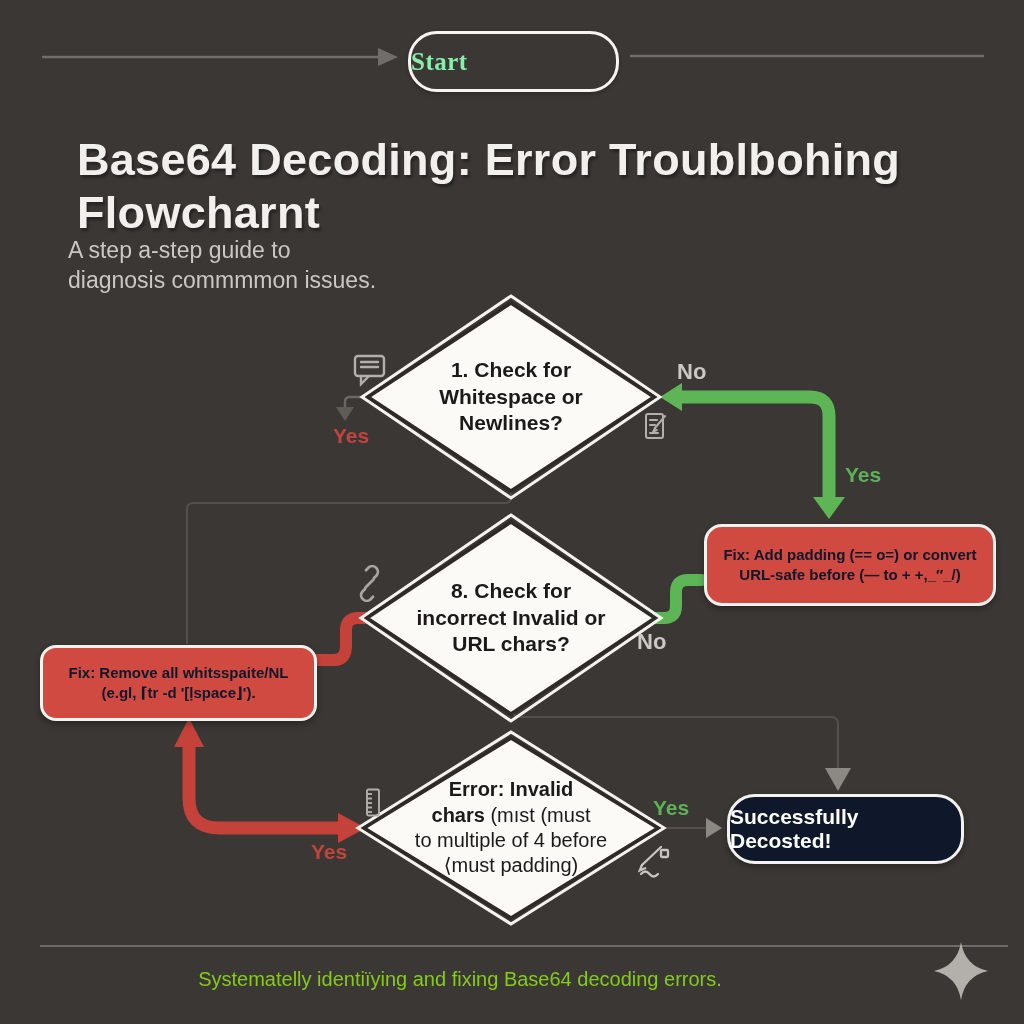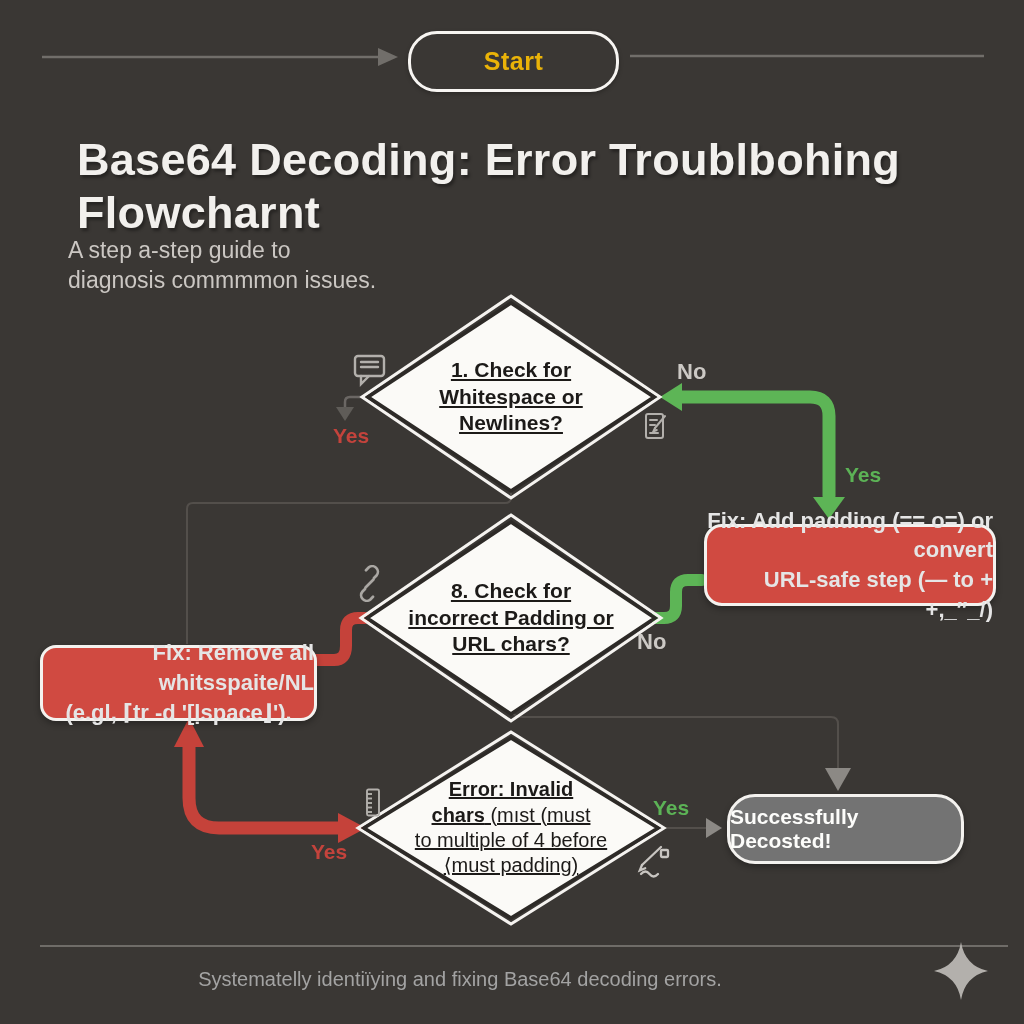--- a/index.html
+++ b/index.html
@@ -3,44 +3,44 @@
 <meta charset="utf-8">
 <style>
   html,body{margin:0;padding:0;}
   body{font-family:"Liberation Sans","DejaVu Sans",sans-serif;background:#222;}
   #canvas{position:relative;width:1024px;height:1024px;background:#3a3734;overflow:hidden;}
   .abs{position:absolute;}
   svg{display:block;}
   #connector-layer{position:absolute;left:0;top:0;z-index:1;}
   .node-text{z-index:3;display:flex;flex-direction:column;align-items:center;justify-content:center;
     text-align:center;color:#1c1a18;font-weight:bold;font-size:21px;line-height:1.27;}
-  .node-text .row{display:block;text-decoration:underline;}
+  .node-text .row{display:block;}
   .reg{font-weight:normal;}
   .b{font-weight:bold;}
   #start-node{z-index:3;left:408px;top:31px;width:205px;height:55px;border:3px solid #f7f5f2;
-    border-radius:29px;display:flex;align-items:center;justify-content:center;color:#eab308;
-    font-size:25px;font-weight:bold;letter-spacing:.5px;box-shadow:0 2px 4px rgba(0,0,0,.25);}
+    border-radius:29px;display:flex;align-items:center;justify-content:flex-start;color:#86efac;
+    font-size:25px;font-weight:bold;letter-spacing:.5px;box-shadow:0 2px 4px rgba(0,0,0,.25);font-family:Liberation Serif, serif;}
   #page-title{z-index:3;left:60px;top:116px;width:920px;color:#f2f0ed;font-size:45px;font-weight:bold;
     line-height:1.18;letter-spacing:.3px;text-shadow:2px 3px 3px rgba(0,0,0,.35);}
   #page-title span{display:block;}
   #page-subtitle{z-index:3;left:60px;top:236px;width:360px;color:#cbc7c3;font-size:23px;line-height:1.3;margin-left:8px;}
   #page-subtitle span{display:block;}
-  .fix-box{z-index:3;background:#d04a41;border:3px solid #f4f2ef;border-radius:16px;color:#e5e5e5;
-    font-weight:bold;font-size:22px;line-height:1.35;display:flex;flex-direction:column;align-items:center;
-    justify-content:center;text-align:right;box-shadow:0 3px 6px rgba(0,0,0,.3);}
+  .fix-box{z-index:3;background:#d04a41;border:3px solid #f4f2ef;border-radius:16px;color:#0f172a;
+    font-weight:bold;font-size:15px;line-height:1.35;display:flex;flex-direction:column;align-items:center;
+    justify-content:center;text-align:left;box-shadow:0 3px 6px rgba(0,0,0,.3);}
   .fix-box span{display:block;}
-  #success-node{z-index:3;left:727px;top:794px;width:231px;height:64px;background:#737373;
+  #success-node{z-index:3;left:727px;top:794px;width:231px;height:64px;background:#0f172a;
     border:3px solid #f4f2ef;border-radius:28px;display:flex;align-items:center;justify-content:center;
     color:#fdfdfb;font-size:21px;font-weight:bold;box-shadow:0 3px 6px rgba(0,0,0,.3);}
   .edge-label{z-index:4;font-weight:bold;font-size:21px;}
   .lbl-gray{color:#ccc9c5;}
   .lbl-red{color:#c4433c;}
   .lbl-green{color:#5cb356;}
   .icon{z-index:2;}
-  #footer-caption{z-index:3;left:0;top:968px;width:920px;text-align:center;color:#a3a3a3;font-size:20px;}
+  #footer-caption{z-index:3;left:0;top:968px;width:920px;text-align:center;color:#84cc16;font-size:20px;}
 </style>
 </head>
 <body>
 
 <div id="canvas">
 
   <svg id="connector-layer" width="1024" height="1024" viewBox="0 0 1024 1024">
 
     <line x1="42" y1="57" x2="378" y2="57" stroke="#716e6a" stroke-width="2.5"></line>
     <polygon points="398,57 378,48 378,66" fill="#716e6a"></polygon>
@@ -98,39 +98,39 @@
     <span>diagnosis commmmon issues.</span>
   </div>
 
   <div class="abs node-text" style="left:386px;top:354px;width:250px;height:86px;">
     <span class="row">1. Check for</span>
     <span class="row">Whitespace or Newlines?</span>
   </div>
 
   <div class="abs node-text" style="left:391px;top:565px;width:240px;height:106px;">
     <span class="row">8. Check for</span>
-    <span class="row">incorrect Padding or</span>
+    <span class="row">incorrect Invalid or</span>
     <span class="row">URL chars?</span>
   </div>
 
   <div class="abs node-text" style="left:391px;top:776px;width:240px;height:104px;font-size:20px;">
     <span class="row b">Error: Invalid</span>
     <span class="row reg"><span class="b">chars</span><span> (mıst (must</span></span>
     <span class="row reg">to multiple of 4 before</span>
     <span class="row reg">⟨must padding)</span>
   </div>
 
   <div class="abs fix-box" style="left:40px;top:645px;width:271px;height:70px;">
     <span>Fix: Remove all whitsspaite/NL</span>
     <span>(e.gl, ⌈tr -d '[ḷspace⌋').</span>
   </div>
 
   <div class="abs fix-box" style="left:704px;top:524px;width:286px;height:76px;border-radius:18px;">
     <span>Fix: Add padding (== o=) or convert</span>
-    <span>URL-safe step (— to + +,_″_/)</span>
+    <span>URL-safe before (— to + +,_″_/)</span>
   </div>
 
   <div id="success-node" class="abs">
     <span>Successfully Decosted!</span>
   </div>
 
   <div class="abs edge-label lbl-gray" style="left:677px;top:359px;font-size:22px;">No</div>
   <div class="abs edge-label lbl-red" style="left:333px;top:424px;">Yes</div>
   <div class="abs edge-label lbl-green" style="left:845px;top:463px;">Yes</div>
   <div class="abs edge-label lbl-gray" style="left:637px;top:629px;font-size:22px;">No</div>

